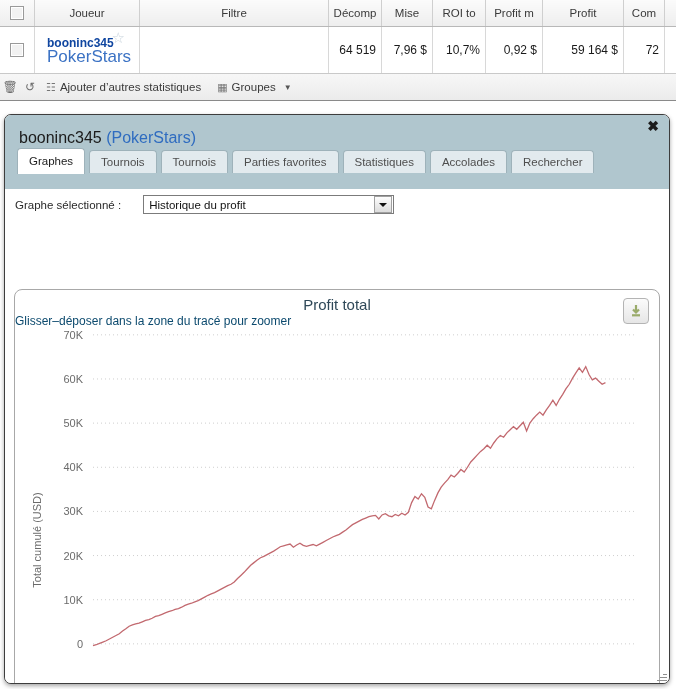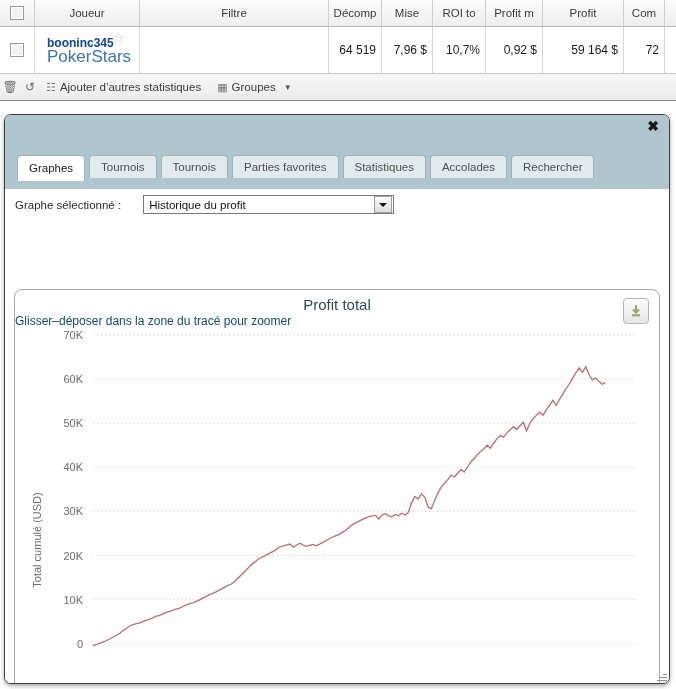--- a/index.html
+++ b/index.html
@@ -162,23 +162,23 @@
     top: 4px;
     font-size: 14px;
     font-weight: bold;
     color: #1b1b1b;
     cursor: pointer;
     line-height: 1;
   }
   .tabs {
     position: absolute;
     left: 12px;
-    bottom: 8px;
-    display: flex;
-    align-items: flex-start;
+    bottom: 15px;
+    display: flex;
+    align-items: center;
     gap: 4px;
   }
   .tab {
     height: 22px;
     line-height: 22px;
     padding: 0 11px;
     font-size: 11.5px;
     color: #4e4e4e;
     background: #e2eaee;
     border: 1px solid #9eb2ba;
@@ -370,20 +370,24 @@
     <div class="tb-item" style="margin-left:16px">
       <span class="g">▦</span>
       <span>Groupes</span>
       <span class="caret-sm">▼</span>
     </div>
   </div>
 
   <div class="dialog">
 
     <div class="dlg-head">
+      <div class="dlg-title">
+        <span>booninc345</span>
+        <span class="site">(PokerStars)</span>
+      </div>
       <div class="dlg-close">✖</div>
 
       <div class="tabs">
         <div class="tab active">Graphes</div>
         <div class="tab">Tournois</div>
         <div class="tab">Tournois</div>
         <div class="tab">Parties favorites</div>
         <div class="tab">Statistiques</div>
         <div class="tab">Accolades</div>
         <div class="tab">Rechercher</div>

